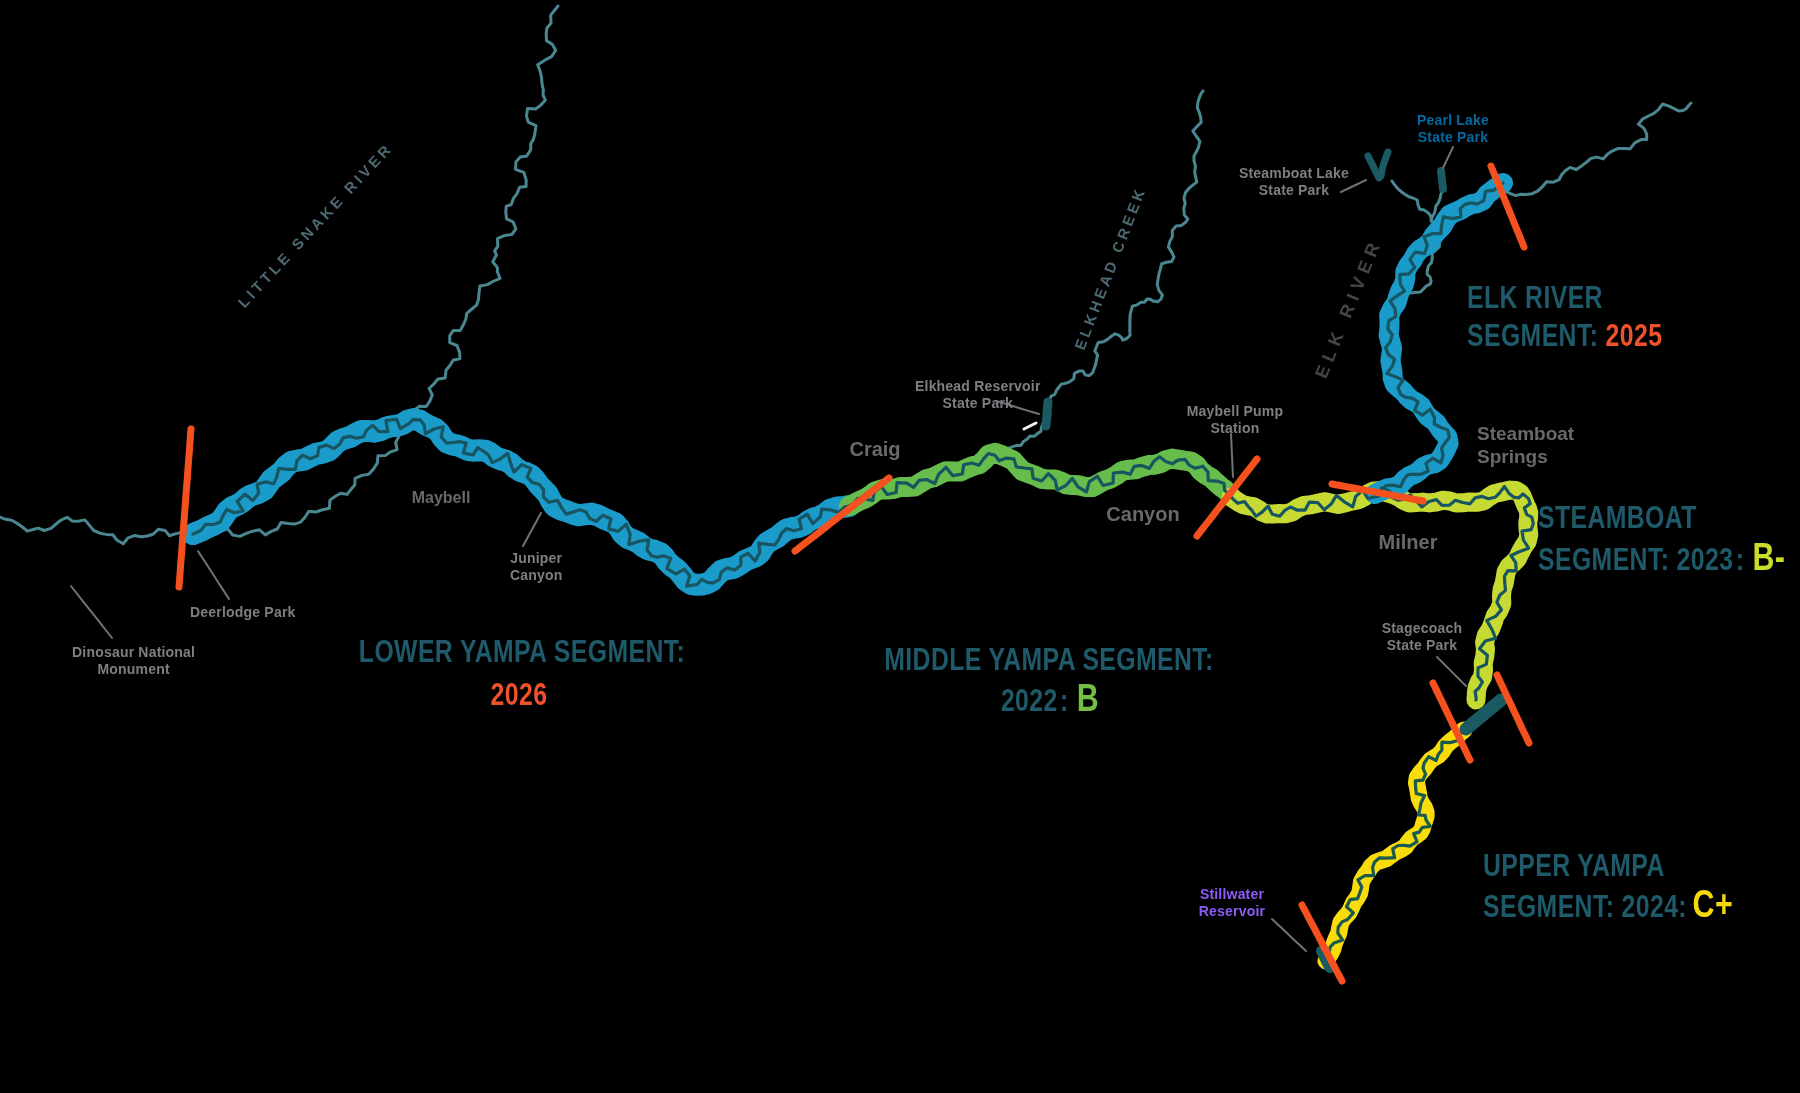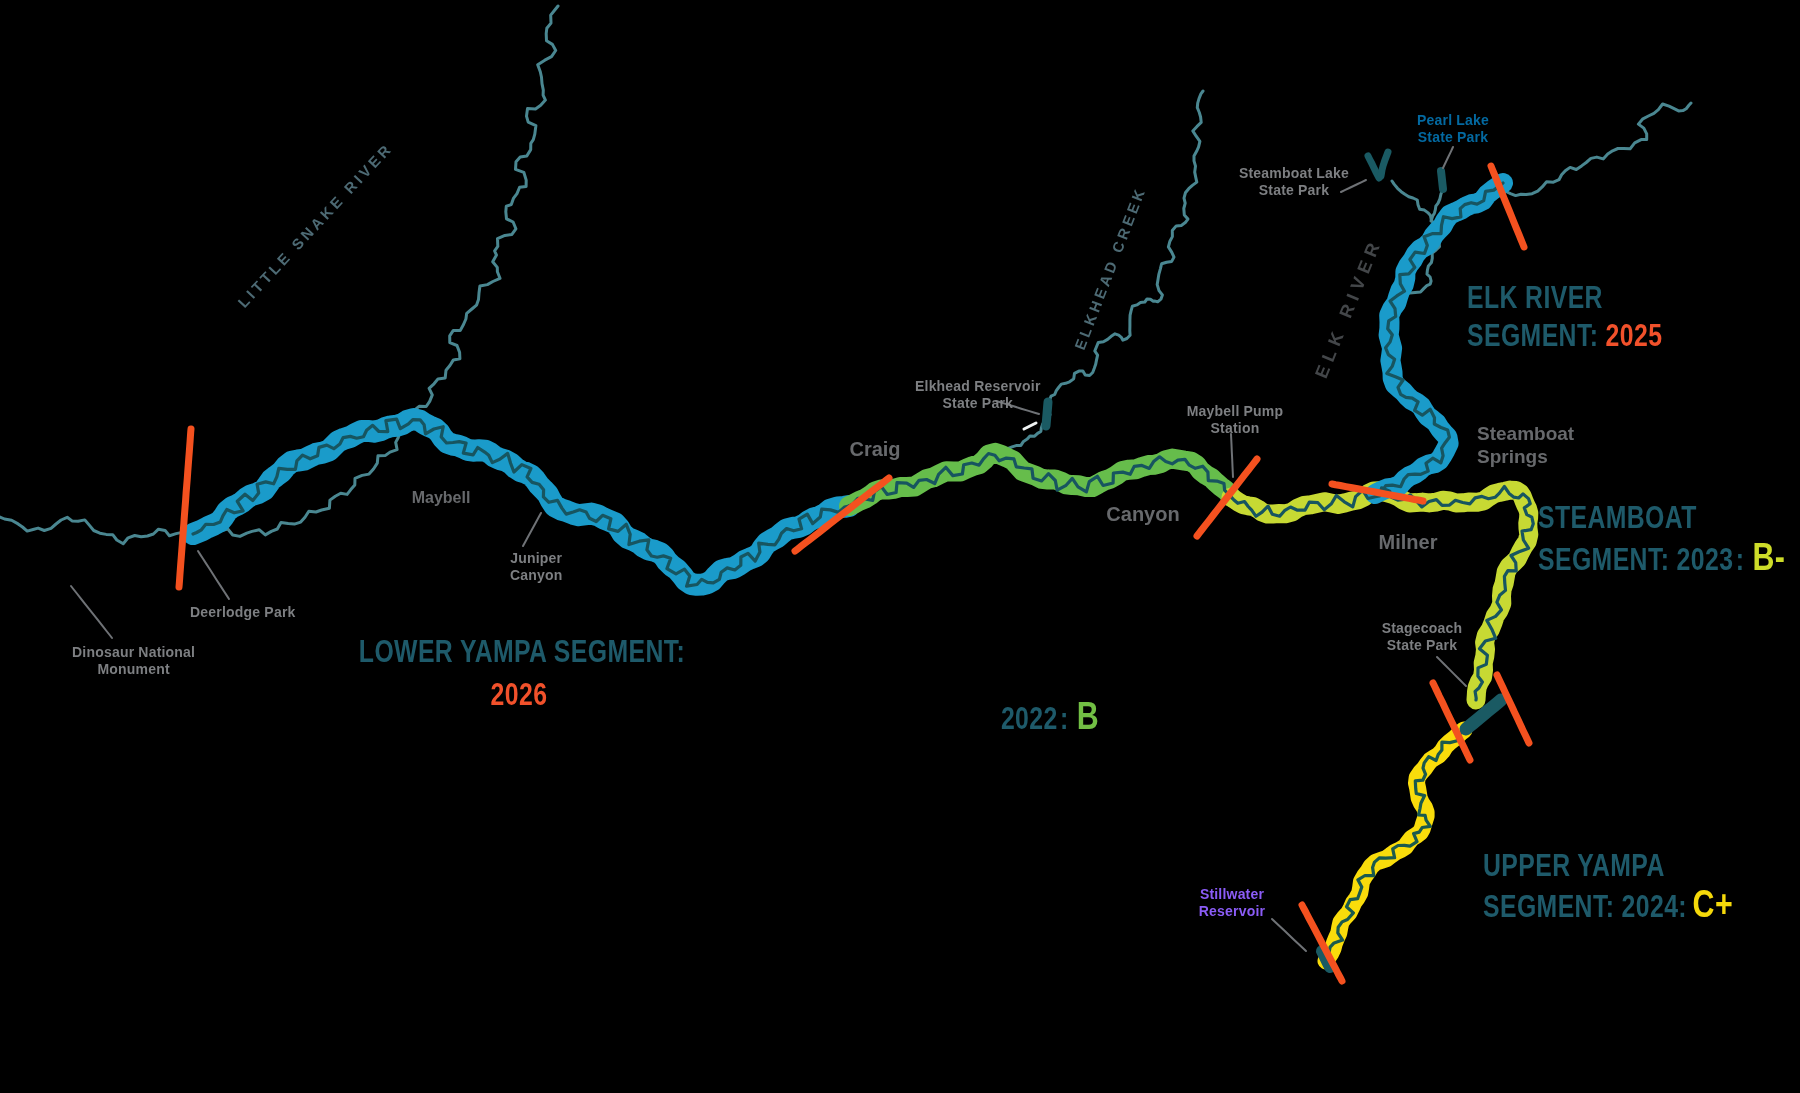--- a/index.html
+++ b/index.html
@@ -145,21 +145,24 @@
     <span class="cond"><span style="color: rgb(30, 90, 106);">SEGMENT:</span><span class="yr" style="color: rgb(30, 90, 106);">2023</span><span class="sep yr" style="color: rgb(30, 90, 106);">:</span><span class="grade" style="color: rgb(205, 220, 41);">B-</span></span>
   </div>
 
   <div class="lbl seg c" style="left:522px;top:633px;">
     <span class="cond cc"><span style="color: rgb(30, 90, 106);">LOWER YAMPA SEGMENT:</span></span>
   </div>
   <div class="lbl seg c" style="left:519px;top:676px;">
     <span class="cond cc"><span style="color: rgb(241, 81, 43);">2026</span></span>
   </div>
 
-  <div class="lbl seg c" style="left:1050px;top:697px;text-align:right;">
+  <div class="lbl seg c" style="left:1049px;top:641px;">
+    <span class="cond cc"><span style="color: rgb(30, 90, 106);">MIDDLE YAMPA SEGMENT:</span></span>
+  </div>
+  <div class="lbl seg c" style="left:1050px;top:679px;text-align:right;">
     <span class="cond cc"><span style="color: rgb(30, 90, 106);">2022</span><span class="sep yr" style="color: rgb(30, 90, 106);">:</span><span class="grade" style="color: rgb(114, 191, 68);">B</span></span>
   </div>
 
   <div class="lbl seg" style="left:1483px;top:847px;">
     <span class="cond"><span style="color: rgb(30, 90, 106);">UPPER YAMPA</span></span>
   </div>
   <div class="lbl seg" style="left:1483px;top:885px;">
     <span class="cond"><span style="color: rgb(30, 90, 106);">SEGMENT:</span><span class="yr" style="color: rgb(30, 90, 106);">2024:</span><span class="grade" style="color: rgb(245, 217, 10);">C+</span></span>
   </div>
 

